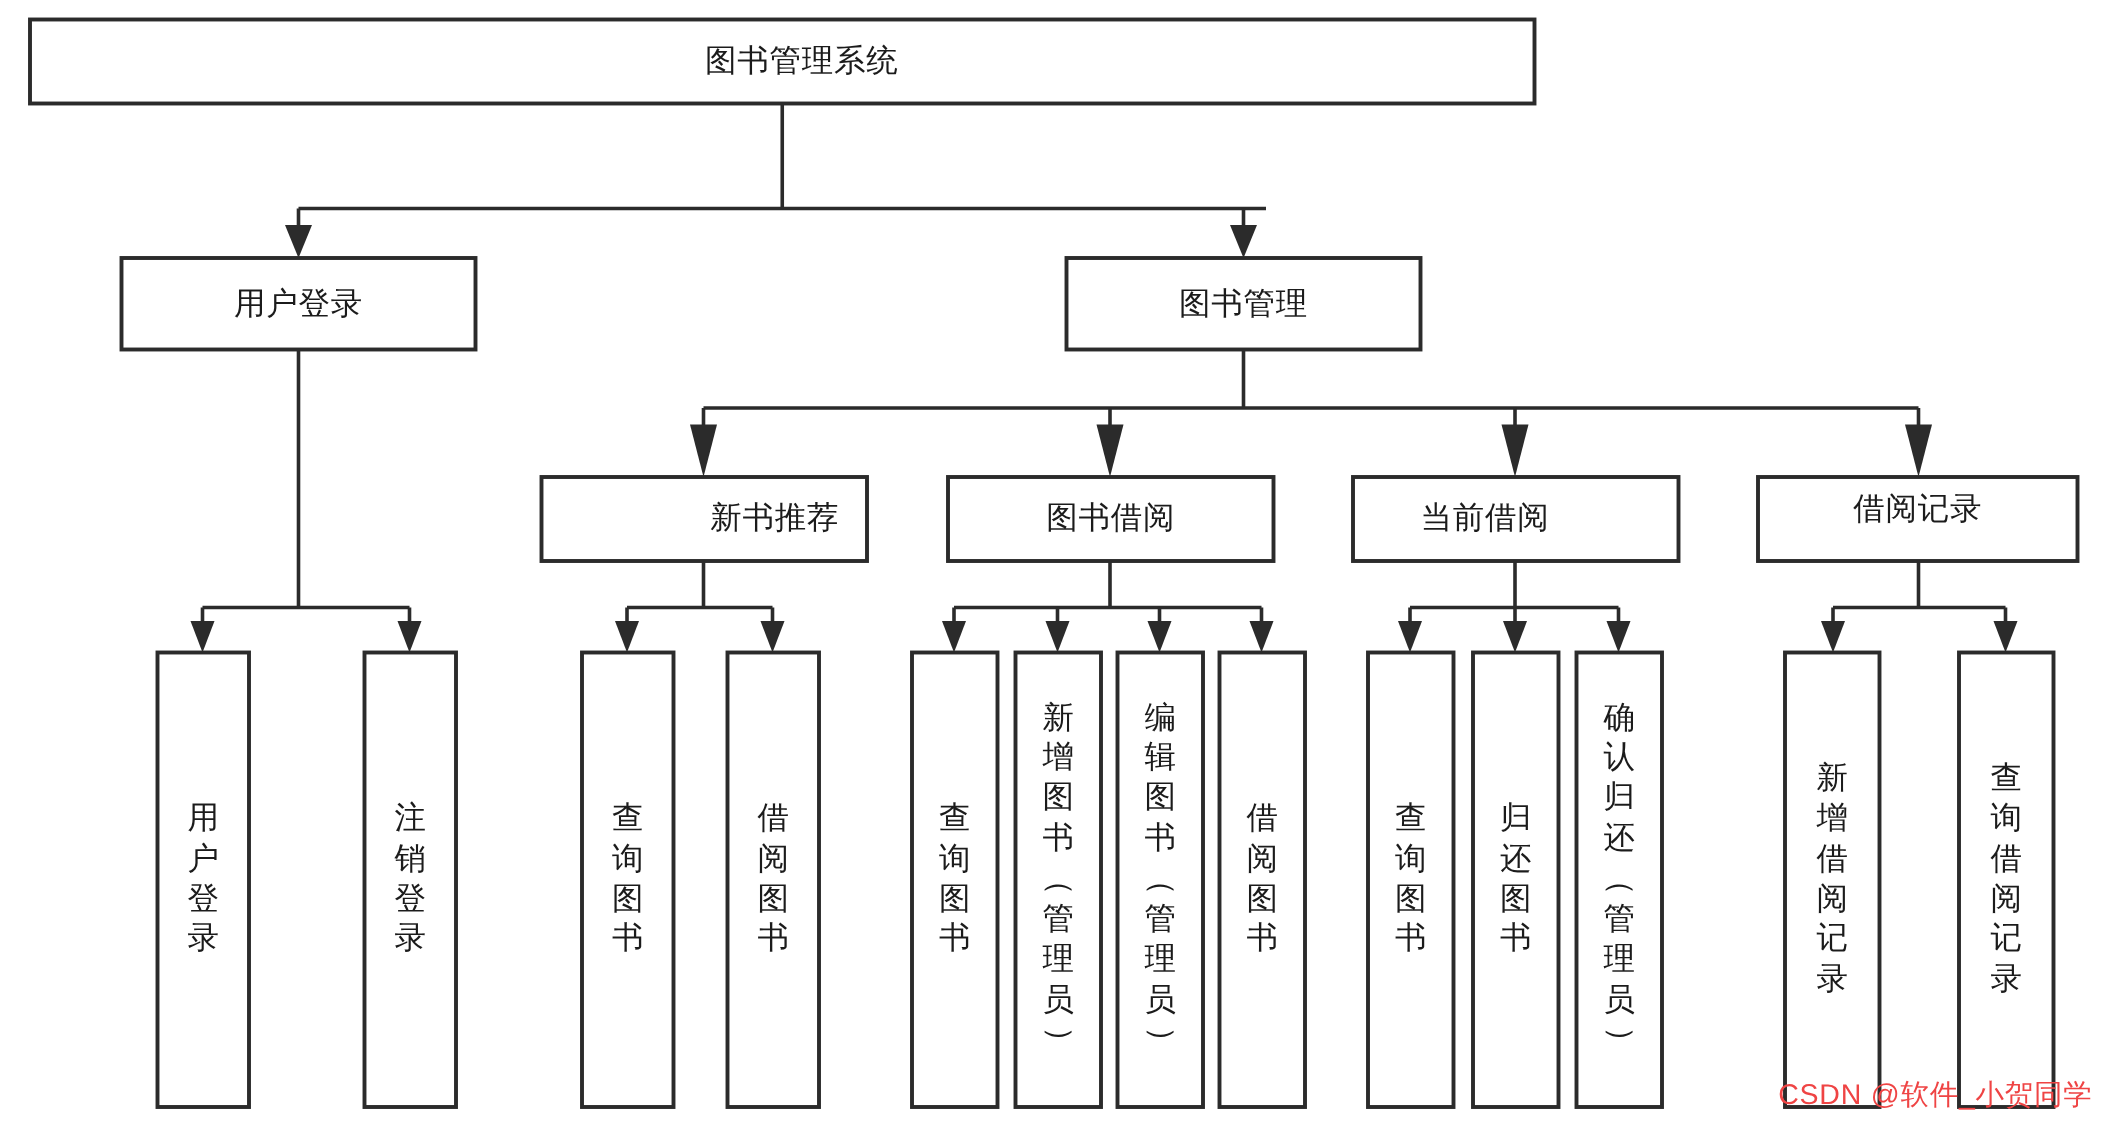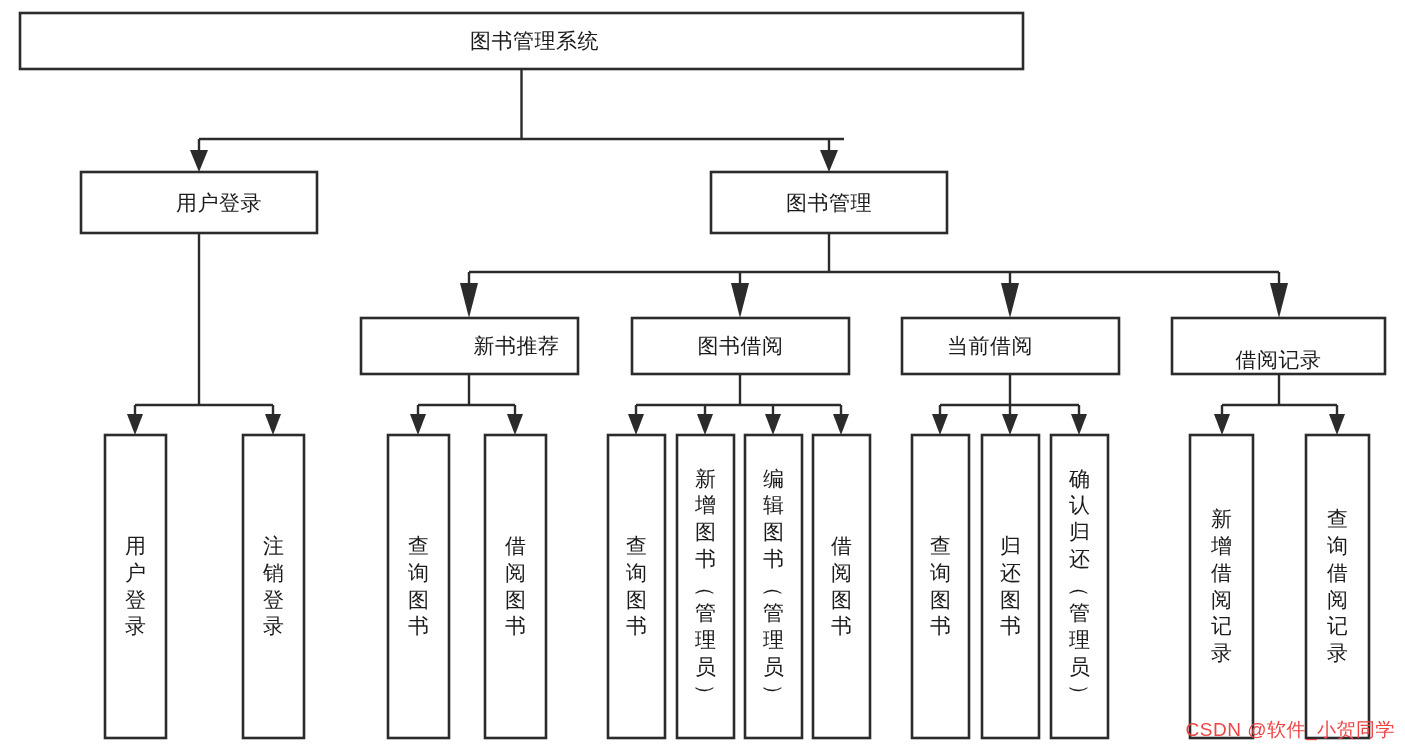--- a/index.html
+++ b/index.html
@@ -190,27 +190,27 @@
     <rect class="node-rect" x="912" y="435" width="57" height="303"></rect>
     <rect class="node-rect" x="982" y="435" width="57" height="303"></rect>
     <rect class="node-rect" x="1051" y="435" width="57" height="303"></rect>
 
     <rect class="node-rect" x="1190" y="435" width="63" height="303"></rect>
     <rect class="node-rect" x="1306" y="435" width="63" height="303"></rect>
   </svg>
 
   <div class="node-label" style="left:20px; top:13px; width:1003px; height:56px;padding-left:13px;">图书管理系统</div>
 
-  <div class="node-label" style="left:81px; top:172px; width:236px; height:61px;margin-left:20px;">用户登录</div>
+  <div class="node-label" style="left:81px; top:172px; width:236px; height:61px;">用户登录</div>
   <div class="node-label" style="left:711px; top:172px; width:236px; height:61px;">图书管理</div>
 
   <div class="node-label" style="left:361px; top:318px; width:217px; height:56px;padding-left:47px;">新书推荐</div>
   <div class="node-label" style="left:632px; top:318px; width:217px; height:56px;">图书借阅</div>
   <div class="node-label" style="left:902px; top:318px; width:176px; height:56px;">当前借阅</div>
-  <div class="node-label" style="left:1172px; top:332px; width:213px; height:56px;">借阅记录</div>
+  <div class="node-label" style="left:1172px; top:312px; width:213px; height:56px;">借阅记录</div>
 
   <div class="leaf-label" style="left:105px; top:435px; width:61px; height:303px;">
       <span class="ch">用</span>
       <span class="ch">户</span>
       <span class="ch">登</span>
       <span class="ch">录</span>
     </div>
   <div class="leaf-label" style="left:243px; top:435px; width:61px; height:303px;">
       <span class="ch">注</span>
       <span class="ch">销</span>

